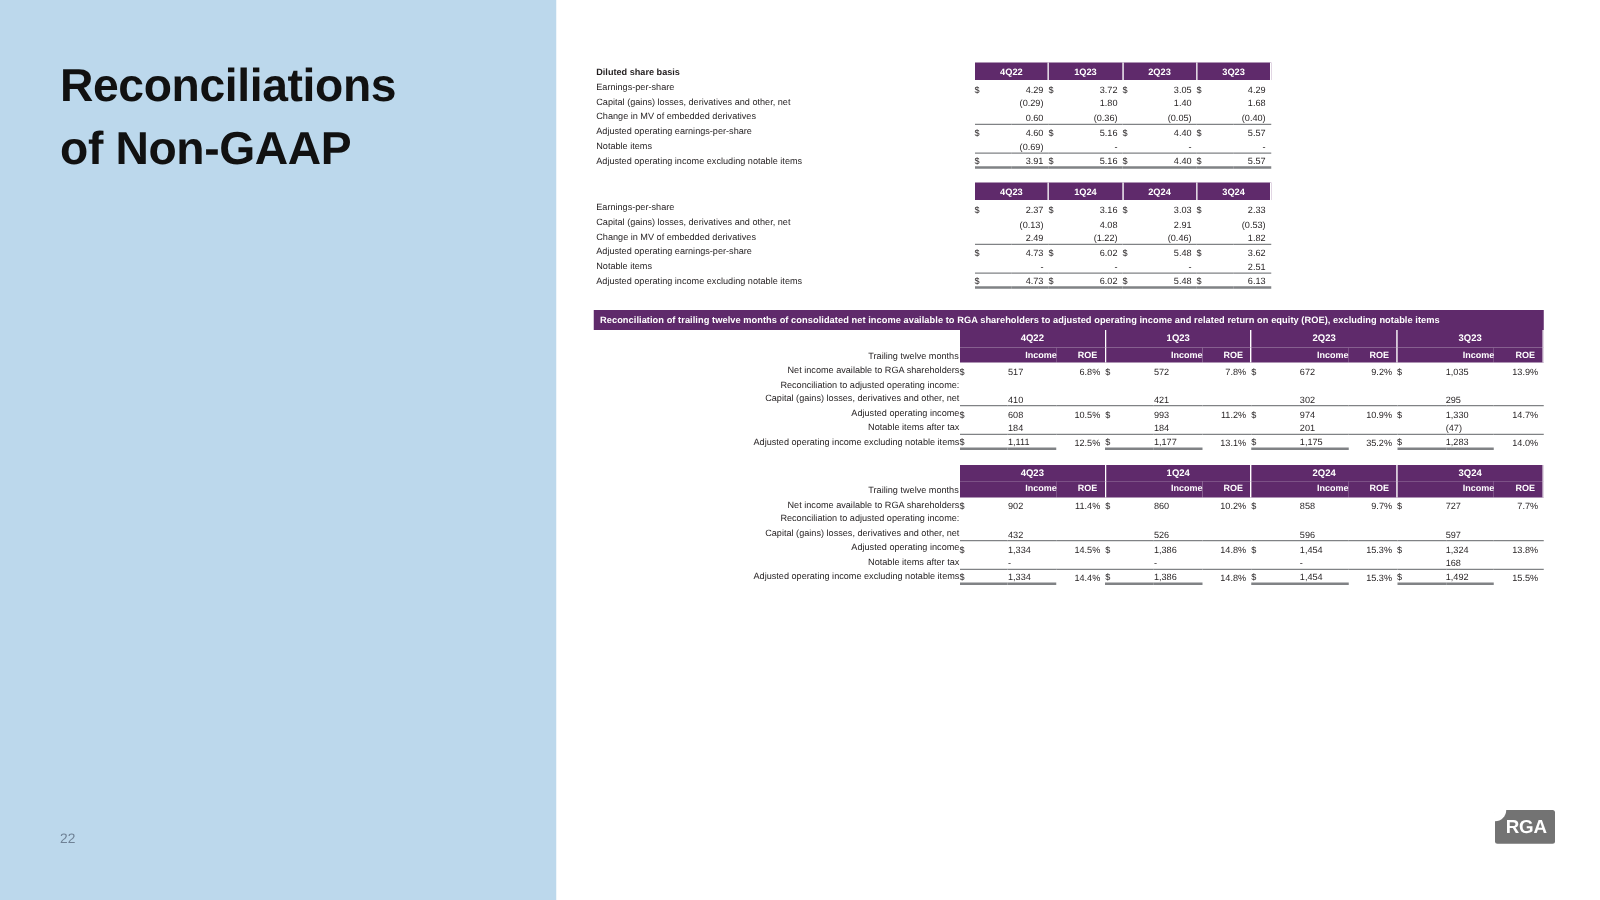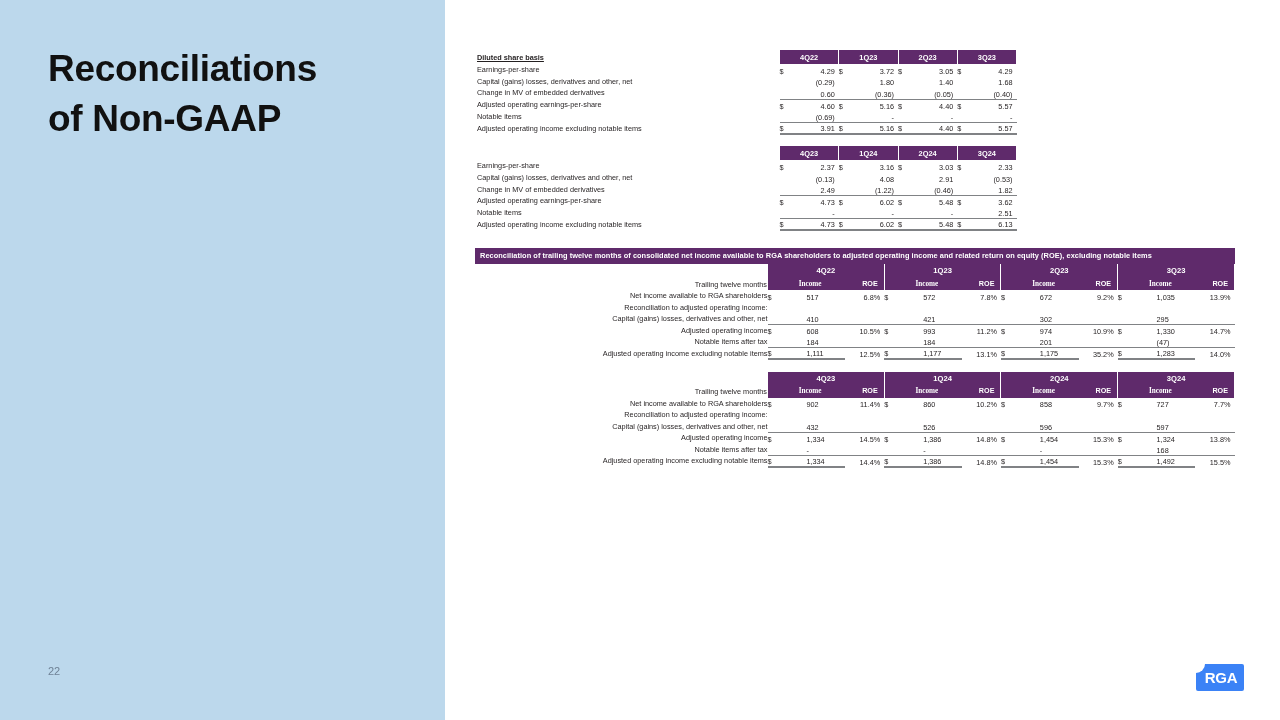--- a/index.html
+++ b/index.html
@@ -22,22 +22,22 @@
     font-family:"Liberation Sans", sans-serif;
   }
   .page-number{
     position:absolute;left:48px;top:665px;
     font-size:11px;color:#6f8296;
   }
 
   
   .logo{
     position:absolute;left:1196px;top:648px;width:48px;height:27px;
-    background:#3b82f6;border-radius:2px 2px 2px 2px;
-    display:flex;align-items:center;justify-content:center;margin-top:16px;
+    background:#737373;border-radius:2px 2px 2px 2px;
+    display:flex;align-items:center;justify-content:center;
   }
   .logo::before{
     content:"";position:absolute;left:0;top:0;width:9px;height:9px;
     background:#ffffff;border-bottom-right-radius:9px;
   }
   .logo-text{
     color:#ffffff;font-size:15px;font-weight:bold;letter-spacing:-0.2px;
     font-family:"Liberation Sans", sans-serif;position:relative;
     padding-left:2px;
   }
@@ -58,21 +58,21 @@
   .t1 .lbl{width:302px;text-align:left;padding-left:2px;font-size:7.3px;line-height:11.7px;}
   .t1 .dollar{width:11px;text-align:left;font-size:7.3px;}
   .t1 .num{width:49px;text-align:right;padding-right:4px;font-size:7.3px;}
 
   .qhead{
     background:#5f2a6b;color:#fff;font-weight:bold;text-align:center;
     font-size:7.4px;line-height:11px;padding:1px 0;
     border-left:1.5px solid #ffffff;border-right:1.5px solid #ffffff;
   }
   .t1 tr.hrow td{height:12px;}
-  .bold-lbl{font-weight:bold;font-size:7.8px;text-decoration:underline;}
+  .bold-lbl{font-weight:bold;font-size:7.8px;}
 
   .rule-top td.num, .rule-top td.dollar{border-top:0.8px solid #808285;}
   .dbl td.num, .dbl td.dollar{
     border-bottom:2.6px double #808285;
   }
 
   
   .t2{width:760px;table-layout:fixed;}
   .t2 .lbl{width:290px;text-align:right;padding-left:2px;font-size:7.3px;line-height:11.5px;}
   .t2 .dollar{width:10px;text-align:left;}
@@ -80,21 +80,21 @@
   .t2 .roe{width:50px;text-align:right;padding-right:4px;}
   .t2 .qh{
     background:#5f2a6b;color:#fff;font-weight:bold;text-align:center;
     font-size:7.6px;line-height:11px;padding:1.2px 0;
     border-left:1.5px solid #fff;border-right:1.5px solid #fff;
   }
   .t2 .sh{
     background:#5f2a6b;color:#fff;font-weight:bold;
     font-size:7.2px;line-height:10.5px;padding:1px 0;
   }
-  .t2 .sh.left{text-align:center;padding-left:7px;border-left:1.5px solid #fff;font-family:Liberation Serif, serif;}
+  .t2 .sh.left{text-align:right;padding-left:7px;border-left:1.5px solid #fff;}
   .t2 .sh.right{text-align:right;padding-right:6px;border-right:1.5px solid #fff;}
   .t2 .rule-top td.inc, .t2 .rule-top td.roe, .t2 .rule-top td.dollar{border-top:0.8px solid #808285;}
   .t2 tr.dbl td.inc, .t2 tr.dbl td.dollar{border-bottom:2.6px double #808285;}
 </style>
 </head>
 <body>
 
 <div class="slide">
 
   <div class="left-panel">

